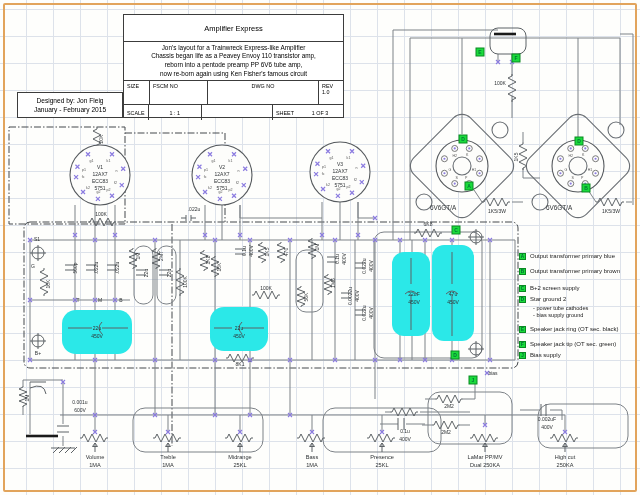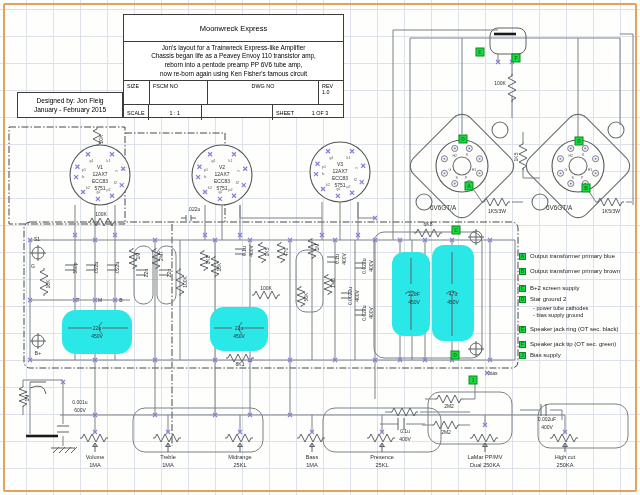--- a/index.html
+++ b/index.html
@@ -477,21 +477,21 @@
       <rect x="476" y="48" width="8" height="8" fill="#1adb3c" stroke="#0a8a22"></rect>
       <text x="480" y="54" class="mk">E</text>
       <rect x="512" y="54" width="8" height="8" fill="#1adb3c" stroke="#0a8a22"></rect>
       <text x="516" y="60" class="mk">F</text>
       <rect x="469" y="376" width="8" height="8" fill="#1adb3c" stroke="#0a8a22"></rect>
       <text x="473" y="382" class="mk">J</text>
     </g>
 </svg>
 
 <div class="box" style="left:123px;top:14px;width:221px;height:104px;">
-  <div class="tb-title">Moonwreck Express</div>
+  <div class="tb-title">Amplifier Express</div>
   <div class="tb-desc">
     <div>Jon's layout for a Trainwreck Express-like Amplifier</div>
     <div>Chassis began life as a Peavey Envoy 110  transistor amp,</div>
     <div>reborn into a pentode preamp PP 6V6 tube amp,</div>
     <div>now re-born again using Ken Fisher's famous circuit</div>
   </div>
   <div class="tb-meta">
     <div class="c" style="width:26px">SIZE</div>
     <div class="c" style="width:58px">FSCM NO</div>
     <div class="c" style="flex:1;text-align:center">DWG NO</div>

